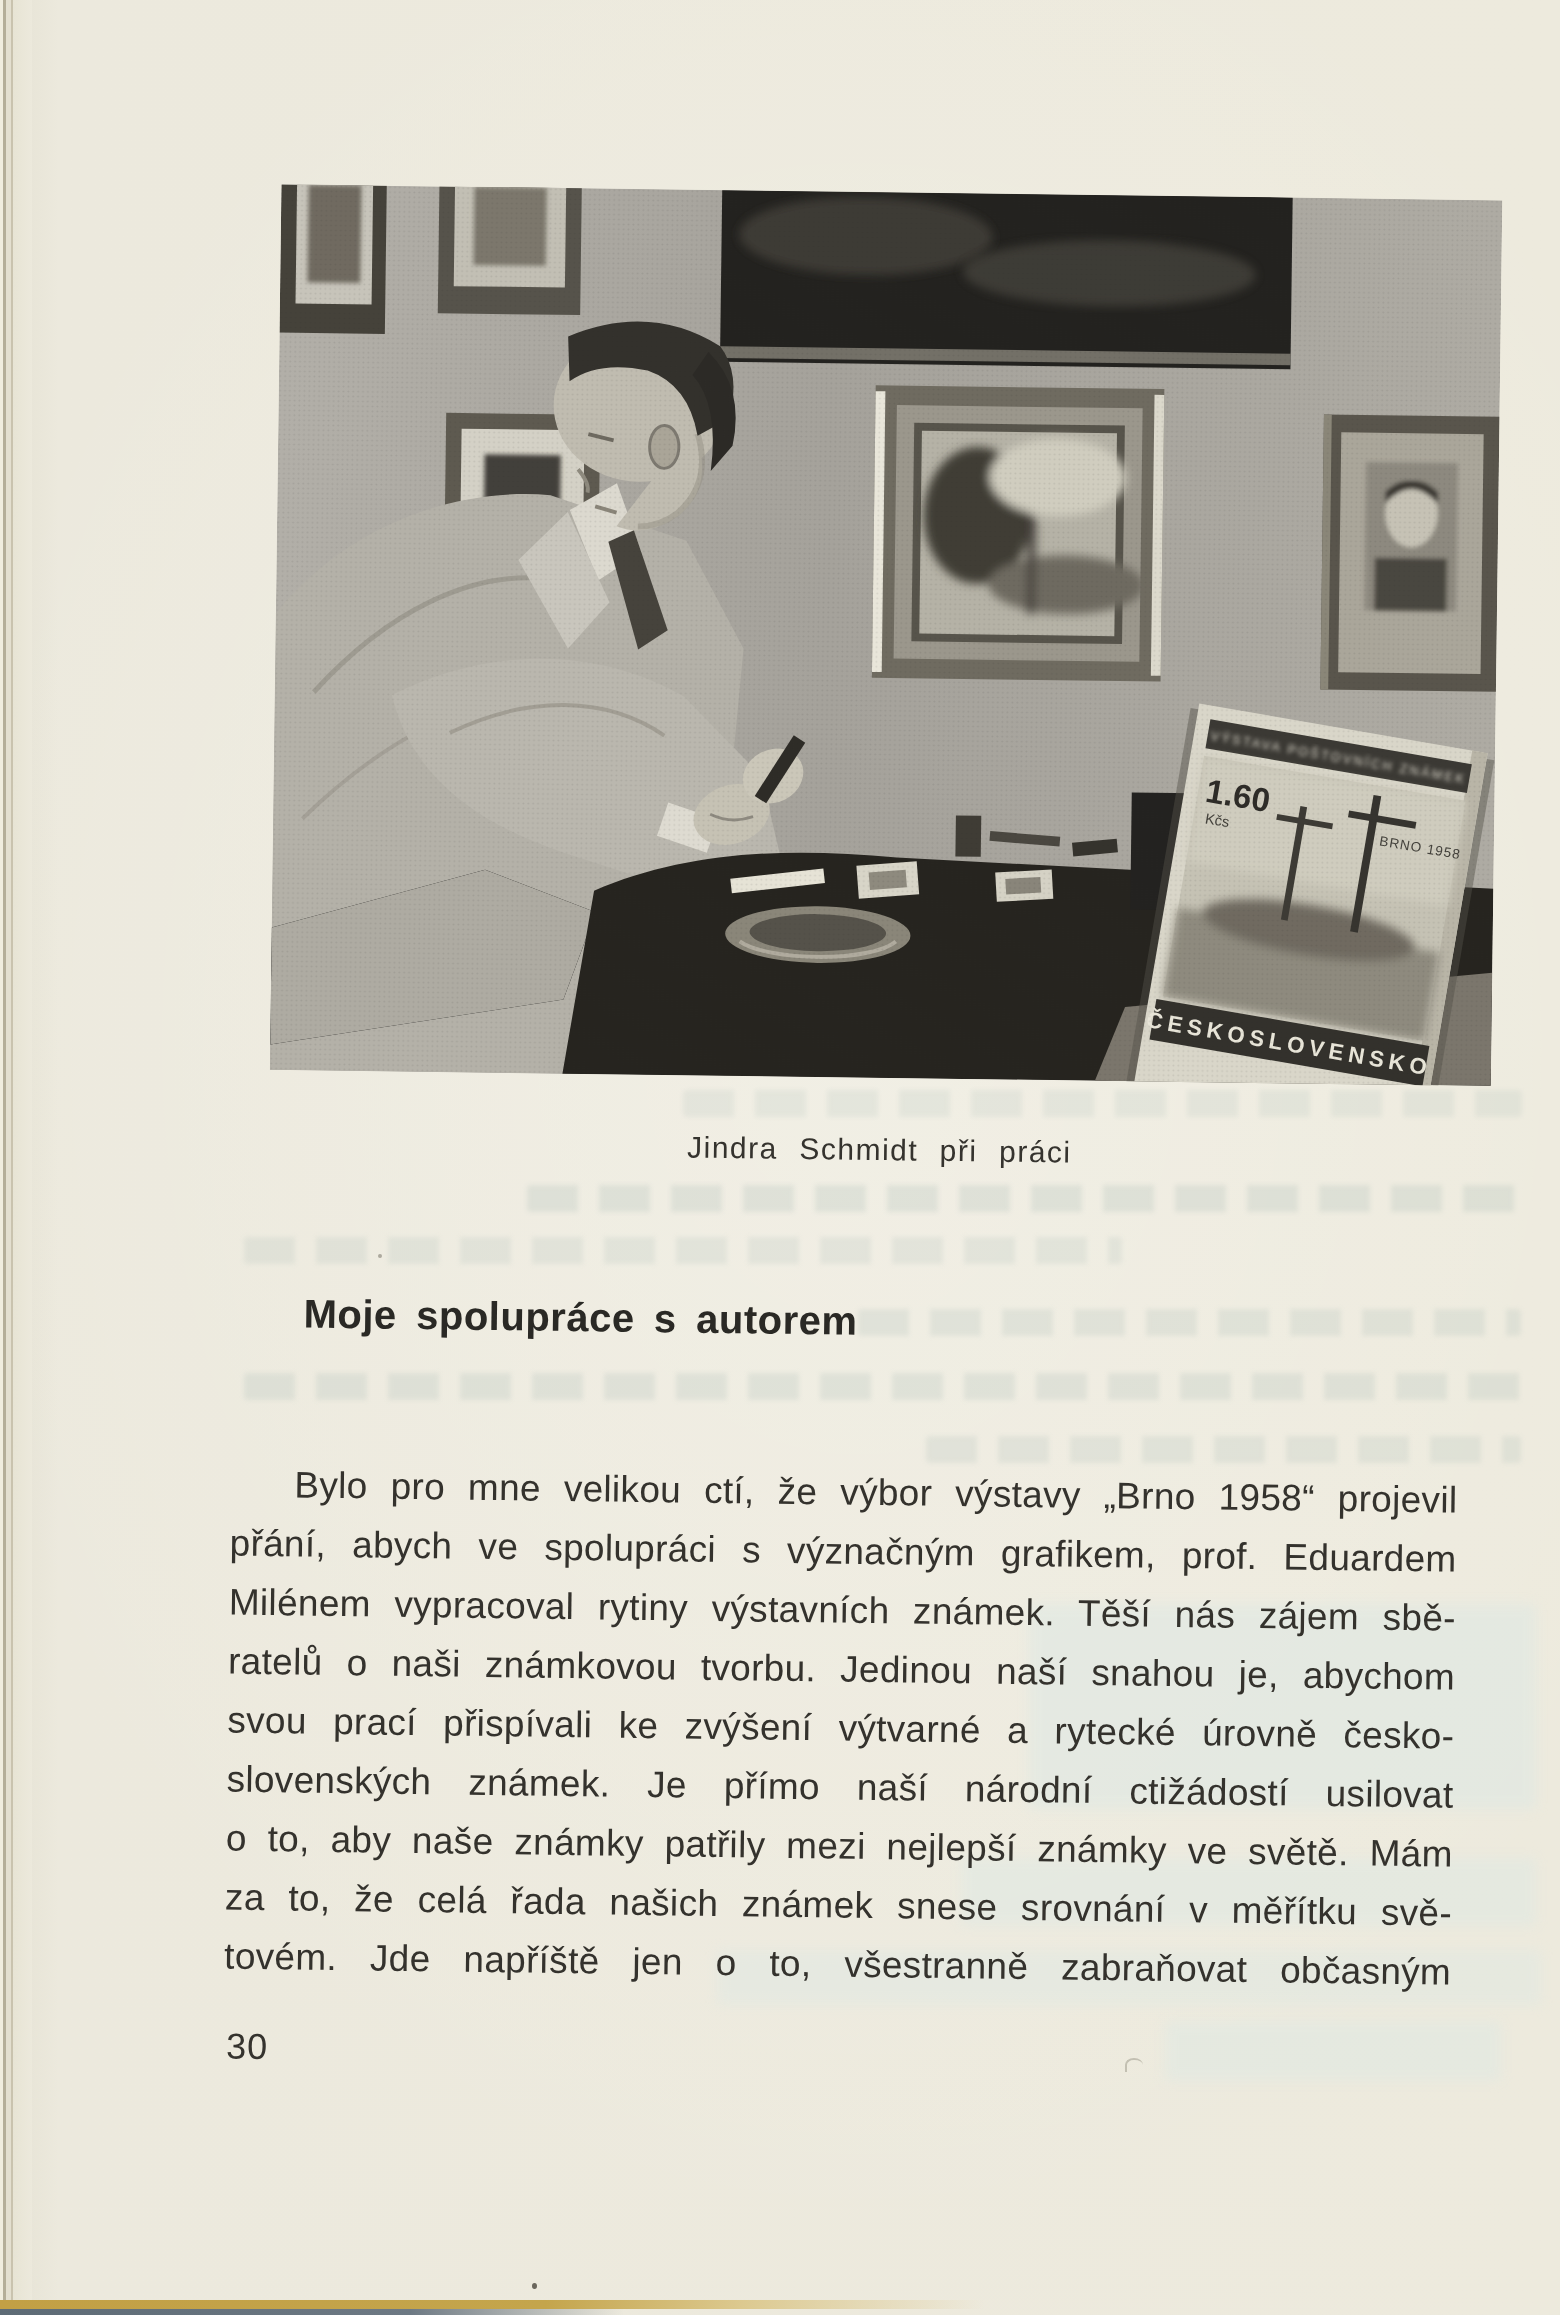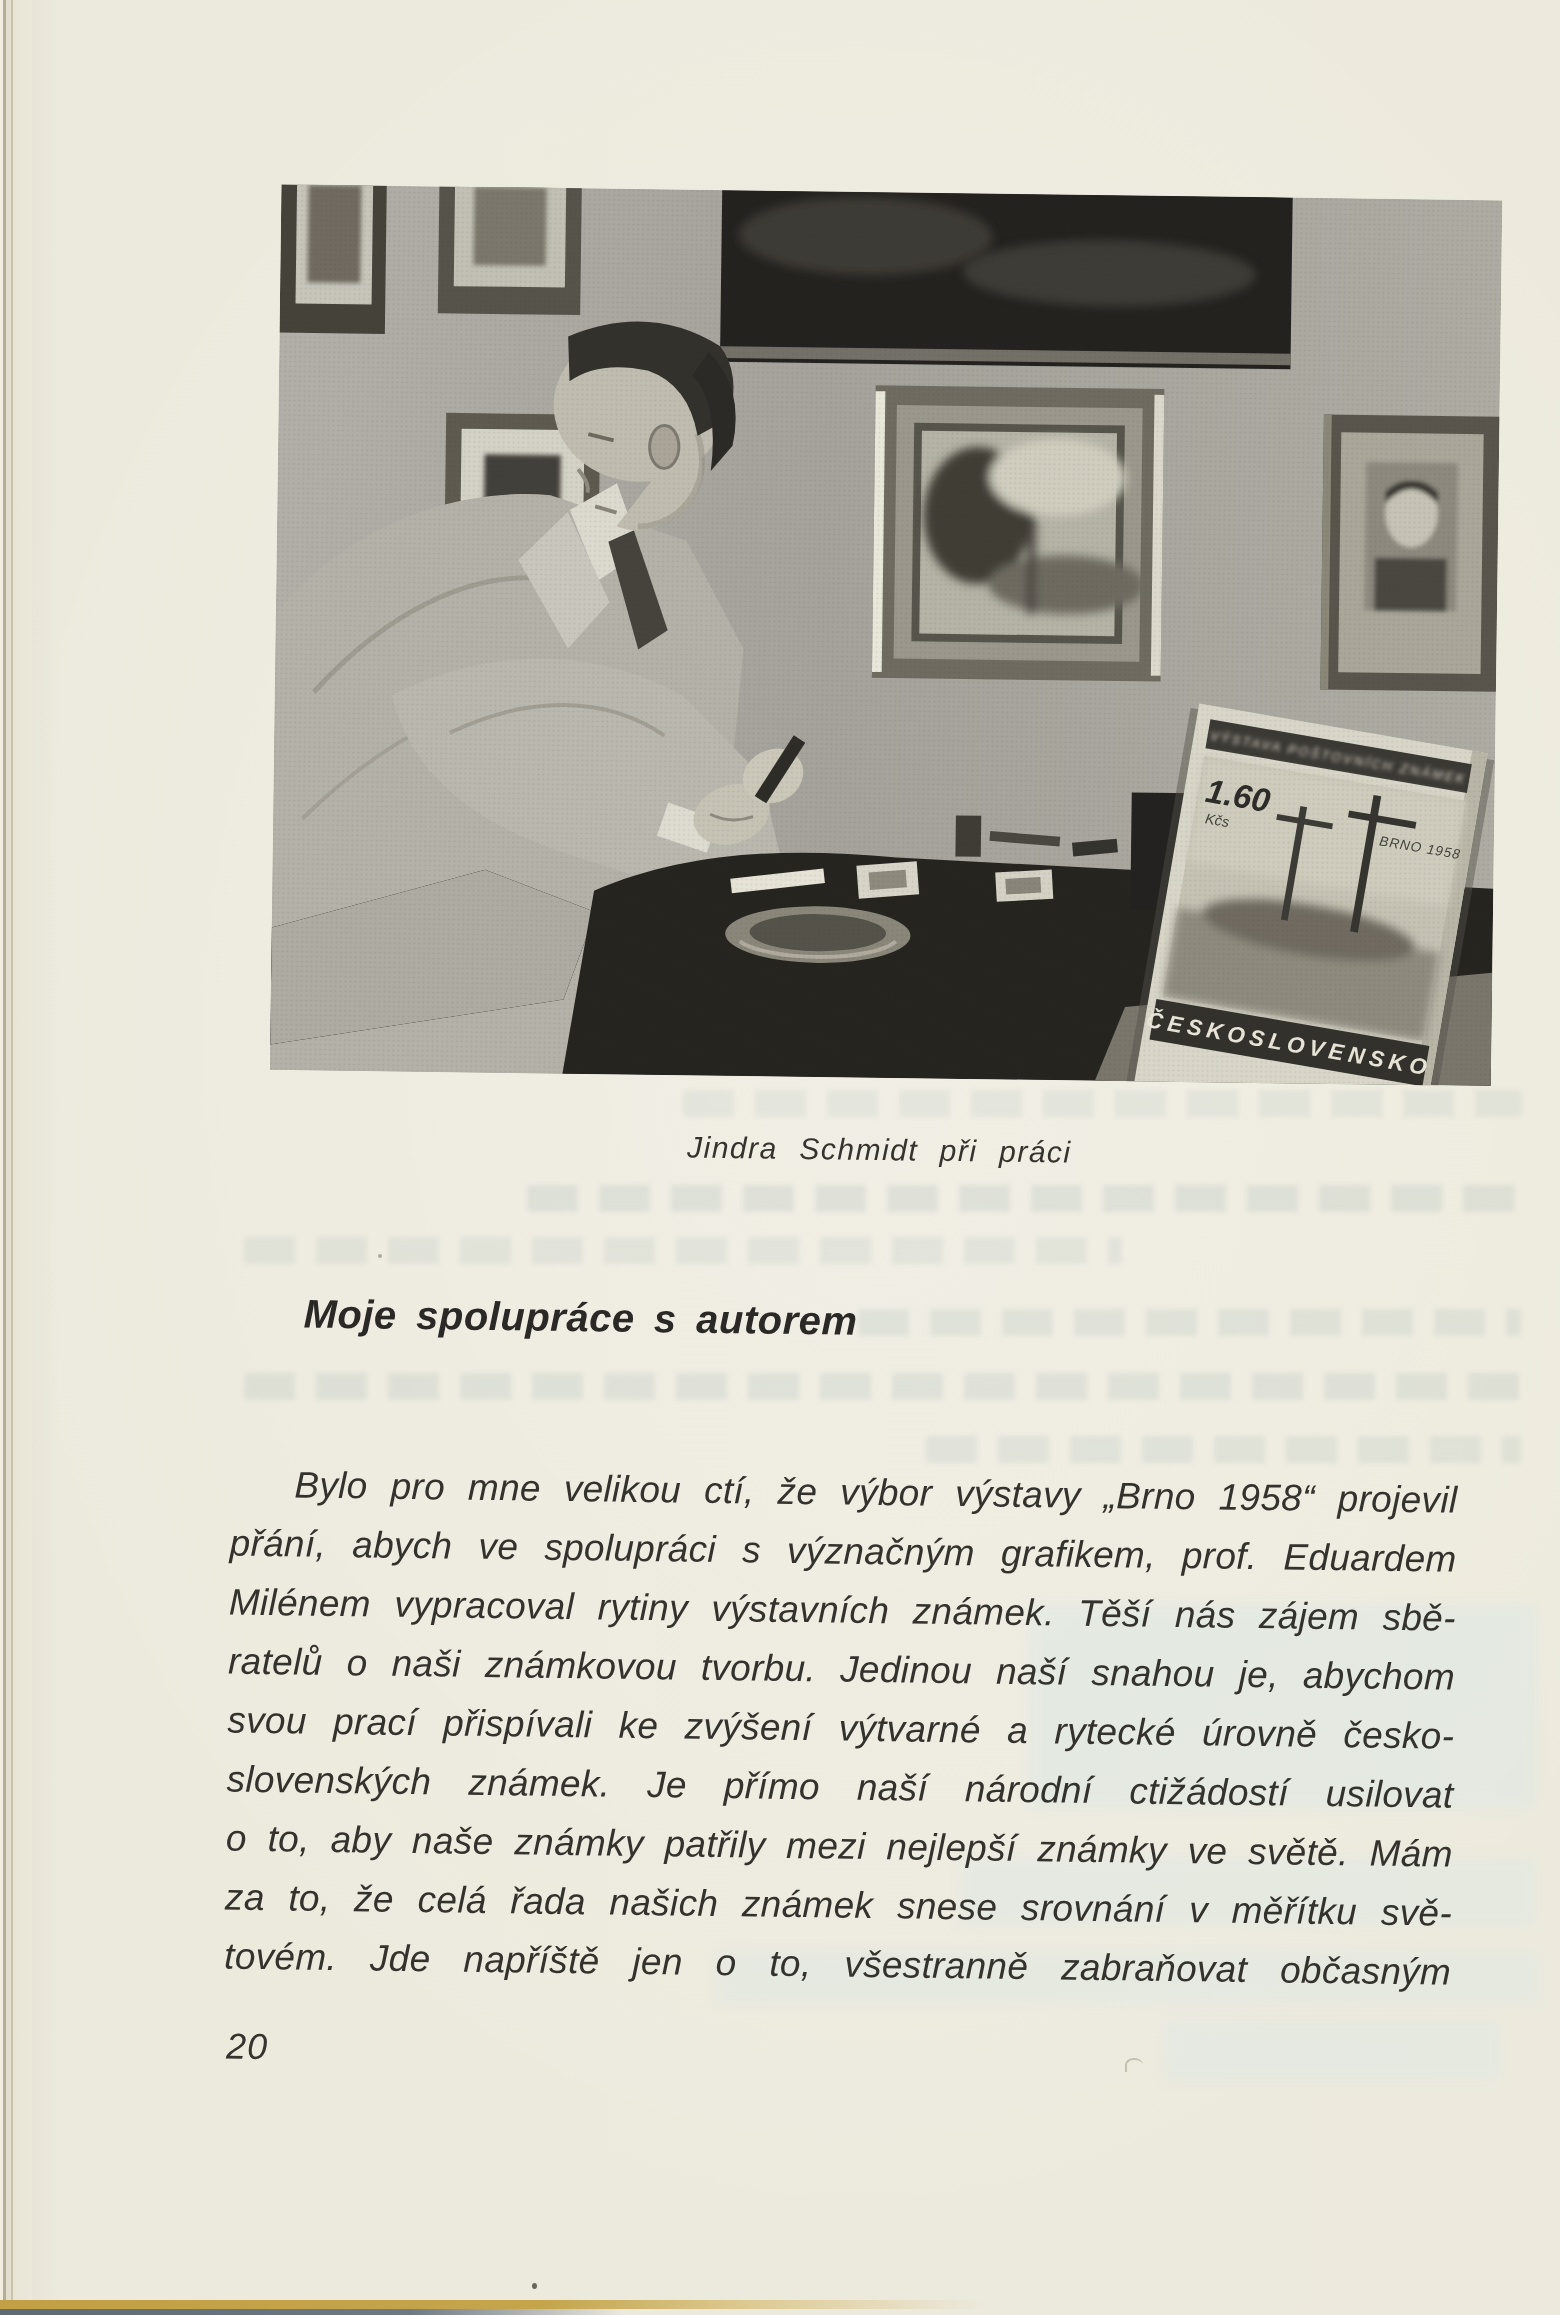--- a/index.html
+++ b/index.html
@@ -5,21 +5,20 @@
   html,body{margin:0;padding:0;}
   body{
     width:1560px;height:2315px;overflow:hidden;position:relative;
     background:#ebe9dc;
     font-family:"Liberation Sans","DejaVu Sans",sans-serif;
   }
   .page{position:absolute;inset:0;
     background:
       radial-gradient(ellipse 1365px 1755px at 55% 45%, rgba(255,255,252,.25), rgba(0,0,0,0) 70%),
       linear-gradient(90deg, #e4e1d2 0px, #ece9dd 59px, #edeadd 100%);
-    font-style: italic;
   }
   
   .edge-strip{position:absolute;top:0;bottom:0;}
   .e1{left:0;width:2.9px;background:#f0edde;}
   .e2{left:2.9px;width:2.9px;background:#b4ae98;}
   .e3{left:5.9px;width:4.9px;background:#e3dfcf;}
   .e4{left:10.7px;width:2px;background:#c9c3ae;}
   .e5{left:12.7px;width:19.5px;background:linear-gradient(90deg,#e7e4d4,#ece9dc);}
   
   .bottom-tan{position:absolute;left:0;bottom:5.9px;height:8.8px;width:985px;
@@ -238,17 +237,17 @@
       <div class="line">přání, abych ve spolupráci s význačným grafikem, prof. Eduardem</div>
       <div class="line">Milénem vypracoval rytiny výstavních známek. Těší nás zájem sbě-</div>
       <div class="line">ratelů o naši známkovou tvorbu. Jedinou naší snahou je, abychom</div>
       <div class="line">svou prací přispívali ke zvýšení výtvarné a rytecké úrovně česko-</div>
       <div class="line">slovenských známek. Je přímo naší národní ctižádostí usilovat</div>
       <div class="line">o to, aby naše známky patřily mezi nejlepší známky ve světě. Mám</div>
       <div class="line">za to, že celá řada našich známek snese srovnání v měřítku svě-</div>
       <div class="line">tovém. Jde napříště jen o to, všestranně zabraňovat občasným</div>
     </div>
 
-    <div class="page-number">20</div>
+    <div class="page-number">30</div>
 
   </div>
 </div>
 
 
 </body></html>

